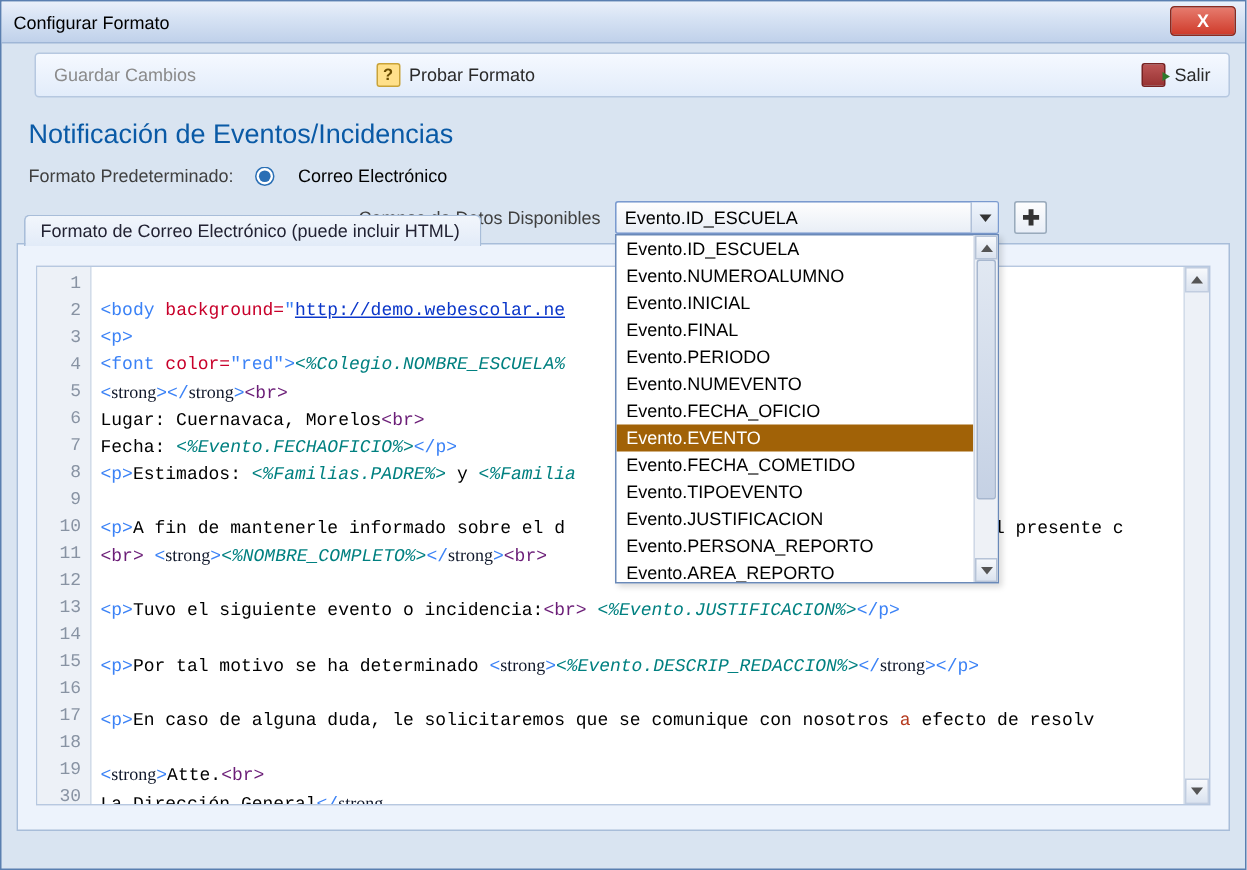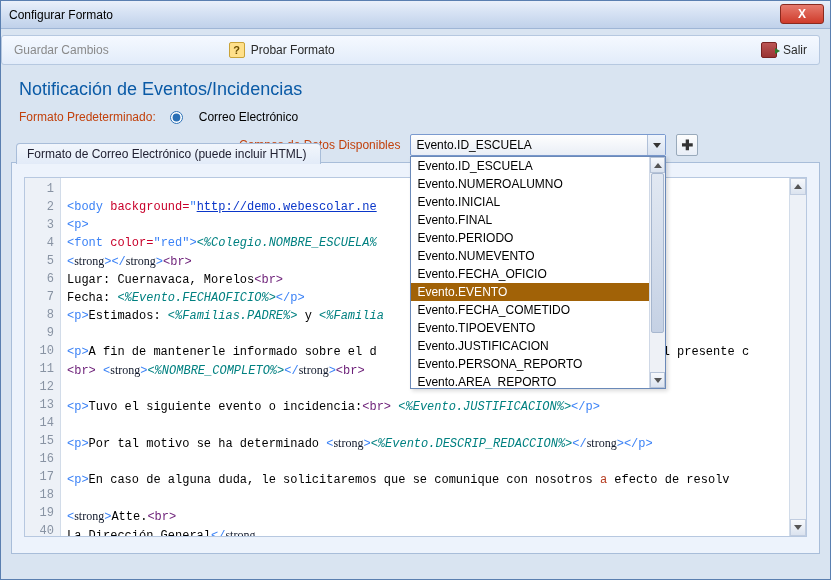--- a/index.html
+++ b/index.html
@@ -25,21 +25,21 @@
   .titlebar .close-btn {
     position: absolute; right: 6px; top: 3px;
     width: 44px; height: 20px;
     background: linear-gradient(#e67b6e, #cf3b2b);
     border: 1px solid #8a2a1f;
     border-radius: 3px;
     color: #fff; text-align: center; font-weight: bold; font-size: 12px;
     line-height: 18px;
   }
   .toolbar-outer {
-    padding: 6px 10px 0 0;
+    padding: 6px 10px 0 22px;
   }
   .toolbar {
     background: linear-gradient(#f5f9ff, #e2ecfa);
     border: 1px solid #b6c8e0;
     border-radius: 3px;
     height: 30px;
     display: flex;
     align-items: center;
     padding: 0 12px;
     gap: 120px;
@@ -54,21 +54,21 @@
   .ic-door::after { content:""; position:absolute; right:-4px; top:5px; width:0; height:0; border-top:3px solid transparent; border-bottom:3px solid transparent; border-left:5px solid #2c7a2c; }
 
   .content {
     padding: 14px 18px 0 18px;
   }
   .heading {
     color: #0a5aa6; font-size: 18px; font-weight: 400;
     margin-bottom: 10px;
   }
   .row { display: flex; align-items: center; gap: 14px; margin-bottom: 10px; }
-  .lbl { font-size: 12px; color: #c2410c; }
+  .lbl { font-size: 12px; color: #404040; }
   .radio { display:flex; align-items:flex-end; gap:16px; }
   .radio input { accent-color: #2a6fb5; }
   .fields-row { display:flex; align-items:center; gap:10px; margin-left: 220px; margin-bottom: 6px; position:relative; }
   .combo {
     width: 256px; height: 22px;
     background: linear-gradient(#fefefe,#e9eef6);
     border: 1px solid #7a9acf; border-radius:2px;
     display:flex; align-items:center; padding:0 5px; font-size:12px;
     position:relative;
   }
@@ -257,21 +257,21 @@
         <div>10</div>
         <div>11</div>
         <div>12</div>
         <div>13</div>
         <div>14</div>
         <div>15</div>
         <div>16</div>
         <div>17</div>
         <div>18</div>
         <div>19</div>
-        <div>40</div>
+        <div>30</div>
       </div>
     <div class="code" id="code">
 <span class="c-tag">&lt;body</span> <span class="c-attr">background=</span><span class="c-tag">"</span><span class="c-str">http://demo.webescolar.ne</span>
 <span class="c-tag">&lt;p&gt;</span>
 <span class="c-tag">&lt;font</span> <span class="c-attr">color=</span><span class="c-tag">"red"&gt;</span><span class="c-var">&lt;%Colegio.NOMBRE_ESCUELA%</span>
 <span class="c-tag">&lt;</span><span class="c-strong">strong</span><span class="c-tag">&gt;&lt;/</span><span class="c-strong">strong</span><span class="c-tag">&gt;</span><span class="c-br">&lt;br&gt;</span>
 Lugar: Cuernavaca, Morelos<span class="c-br">&lt;br&gt;</span>
 Fecha: <span class="c-var">&lt;%Evento.FECHAOFICIO%&gt;</span><span class="c-tag">&lt;/p&gt;</span>
 <span class="c-tag">&lt;p&gt;</span>Estimados: <span class="c-var">&lt;%Familias.PADRE%&gt;</span> y <span class="c-var">&lt;%Familia</span>
 

